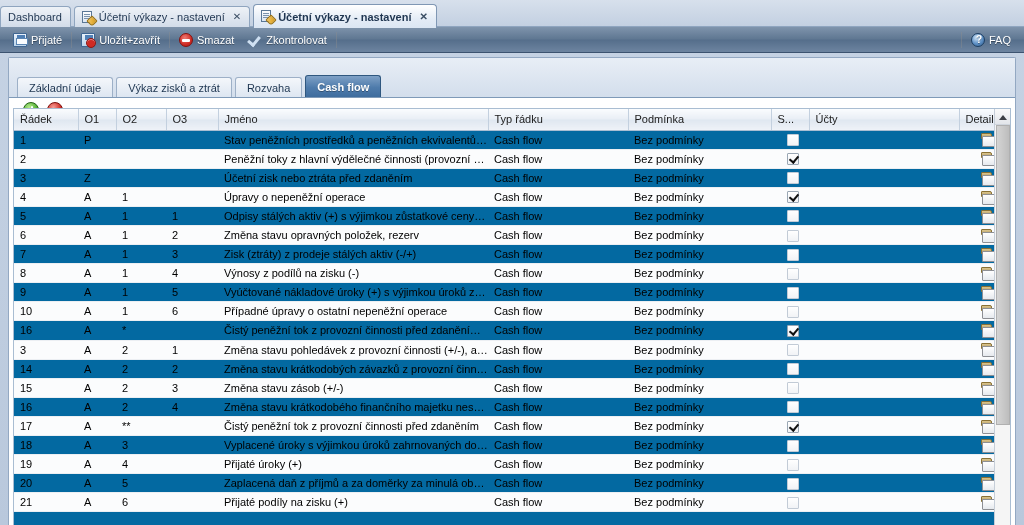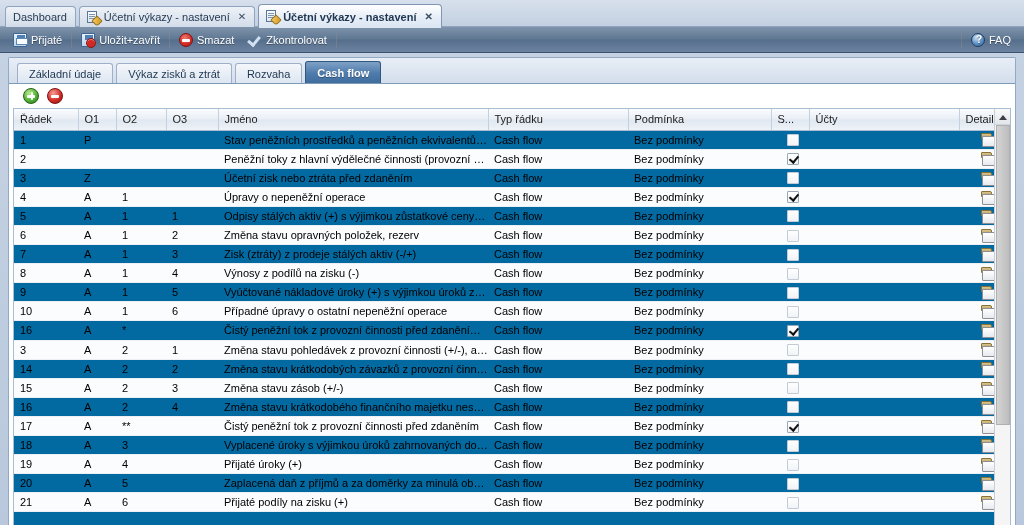--- a/index.html
+++ b/index.html
@@ -20,21 +20,20 @@
     overflow: hidden;
   }
 
   
   .tabstrip {
     height: 27px;
     background: linear-gradient(180deg,#d7e0ec 0%, #c3d0e1 100%);
     border-bottom: 1px solid #8fa5bf;
     display: flex;
     align-items: flex-end;
-    padding-left: 5px;
     position: relative;
   }
   .wtab {
     height: 21px;
     margin-right: 3px;
     padding: 0 8px 0 7px;
     display: flex;
     align-items: center;
     gap: 4px;
     border: 1px solid #8fa5bf;
@@ -158,21 +157,21 @@
     left: 8px; right: 8px;
     top: 57px; bottom: 0;
     background: #ffffff;
     border: 1px solid #93a8c2;
     border-bottom: none;
     border-radius: 2px 2px 0 0;
   }
 
   
   .itabs {
-    height: 26px;
+    height: 40px;
     background: linear-gradient(180deg,#e8eef6 0%, #d3deec 100%);
     border-bottom: 1px solid #7f9ab8;
     display: flex;
     align-items: flex-end;
     padding-left: 8px;
   }
   .itab {
     height: 20px;
     padding: 0 11px;
     display: flex; align-items: center;

